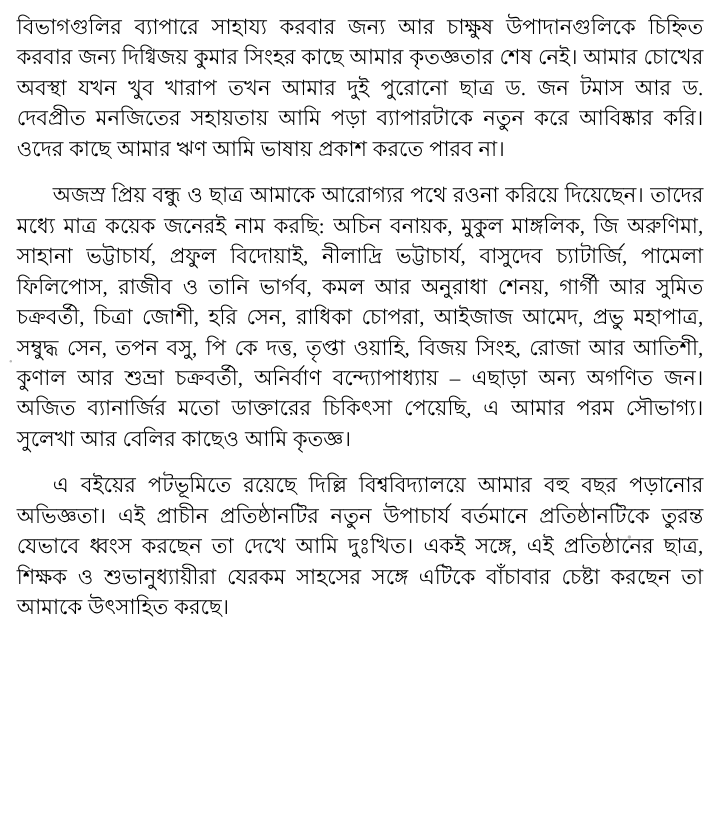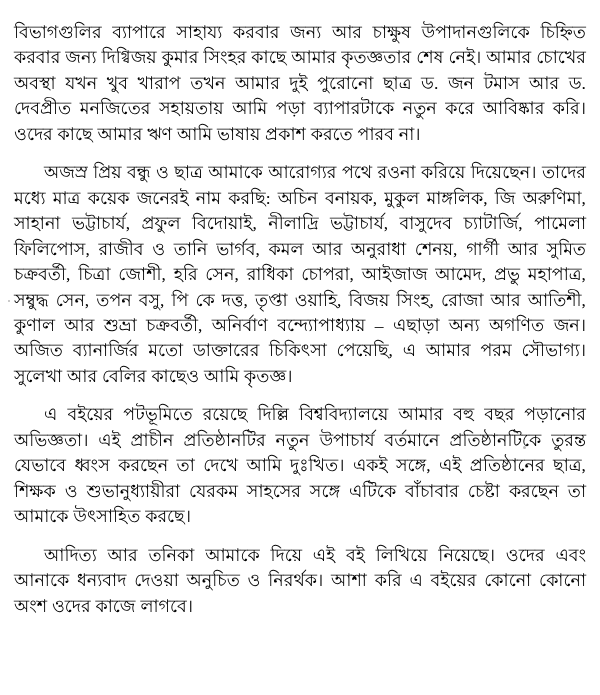--- a/index.html
+++ b/index.html
@@ -11,21 +11,21 @@
     width: 600px;
     height: 695px;
     font-family: "Liberation Serif", "DejaVu Serif", serif;
     color: #000000;
     overflow: hidden;
   }
   .page {
     width: 600px;
     height: 500px;
     box-sizing: border-box;
-    padding: 20px 14px 6px 14px;
+    padding: 10px 14px 6px 14px;
     position: relative;
   }
   .para {
     margin: 0 0 0 0;
     font-size: 17.5px;
     line-height: 1.455;
     text-align: justify;
     text-justify: inter-word;
     word-spacing: 0.5px;
     letter-spacing: 0px;
@@ -51,17 +51,16 @@
 <body>
 
 <div class="page">
 
   <p class="para no-indent">বিভাগগুলির ব্যাপারে সাহায্য করবার জন্য আর চাক্ষুষ উপাদানগুলিকে চিহ্নিত করবার জন্য দিগ্বিজয় কুমার সিংহর কাছে আমার কৃতজ্ঞতার শেষ নেই। আমার চোখের অবস্থা যখন খুব খারাপ তখন আমার দুই পুরোনো ছাত্র ড. জন টমাস আর ড. দেবপ্রীত মনজিতের সহায়তায় আমি পড়া ব্যাপারটাকে নতুন করে আবিষ্কার করি। ওদের কাছে আমার ঋণ আমি ভাষায় প্রকাশ করতে পারব না।</p>
 
   <p class="para indent">অজস্র প্রিয় বন্ধু ও ছাত্র আমাকে আরোগ্যর পথে রওনা করিয়ে দিয়েছেন। তাদের মধ্যে মাত্র কয়েক জনেরই নাম করছি: অচিন বনায়ক, মুকুল মাঙ্গলিক, জি অরুণিমা, সাহানা ভট্টাচার্য, প্রফুল বিদোয়াই, নীলাদ্রি ভট্টাচার্য, বাসুদেব চ্যাটার্জি, পামেলা ফিলিপোস, রাজীব ও তানি ভার্গব, কমল আর অনুরাধা শেনয়, গার্গী আর সুমিত চক্রবর্তী, চিত্রা জোশী, হরি সেন, রাধিকা চোপরা, আইজাজ আমেদ, প্রভু মহাপাত্র, সম্বুদ্ধ সেন, তপন বসু, পি কে দত্ত, তৃপ্তা ওয়াহি, বিজয় সিংহ, রোজা আর আতিশী, কুণাল আর শুভ্রা চক্রবর্তী, অনির্বাণ বন্দ্যোপাধ্যায় – এছাড়া অন্য অগণিত জন। অজিত ব্যানার্জির মতো ডাক্তারের চিকিৎসা পেয়েছি, এ আমার পরম সৌভাগ্য। সুলেখা আর বেলির কাছেও আমি কৃতজ্ঞ।</p>
 
   <p class="para indent">এ বইয়ের পটভূমিতে রয়েছে দিল্লি বিশ্ববিদ্যালয়ে আমার বহু বছর পড়ানোর অভিজ্ঞতা। এই প্রাচীন প্রতিষ্ঠানটির নতুন উপাচার্য বর্তমানে প্রতিষ্ঠানটিকে তুরন্ত যেভাবে ধ্বংস করছেন তা দেখে আমি দুঃখিত। একই সঙ্গে, এই প্রতিষ্ঠানের ছাত্র, শিক্ষক ও শুভানুধ্যায়ীরা যেরকম সাহসের সঙ্গে এটিকে বাঁচাবার চেষ্টা করছেন তা আমাকে উৎসাহিত করছে।</p>
 
-  <p class="para indent">আদিত্য আর তনিকা আমাকে দিয়ে এই বই লিখিয়ে নিয়েছে। ওদের এবং আনাকে ধন্যবাদ দেওয়া অনুচিত ও নিরর্থক। আশা করি এ বইয়ের কোনো কোনো অংশ ওদের কাজে লাগবে।</p>
 
   <span class="speck" style="left:523px; top:446px; width:3px; height:3px;"></span>
   <span class="speck" style="left:8px; top:300px; width:2px; height:2px;"></span>
 </div>
 
 </body></html>

